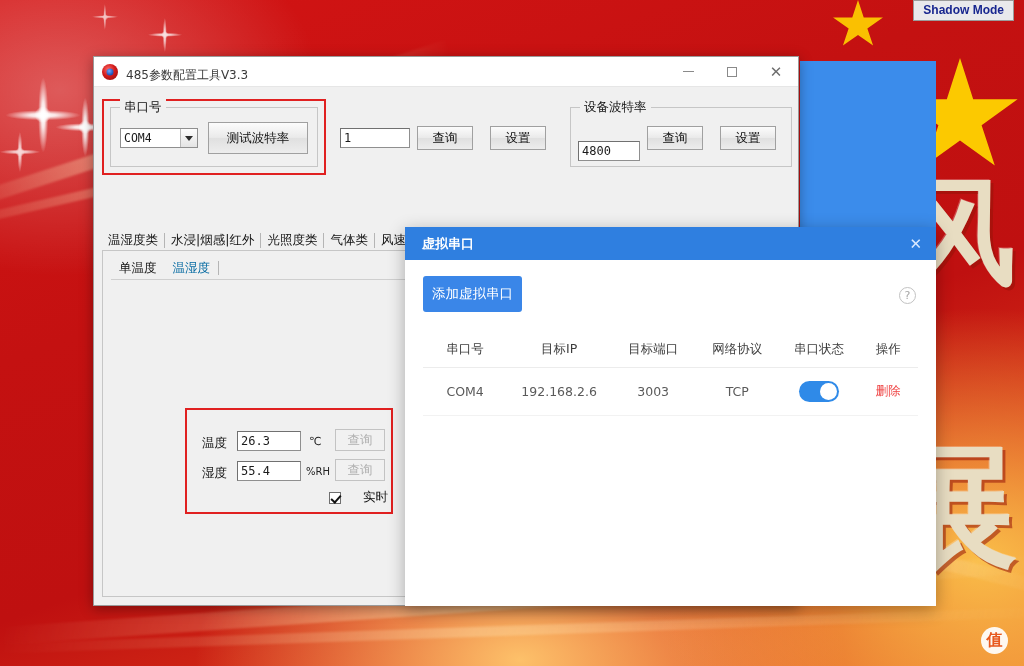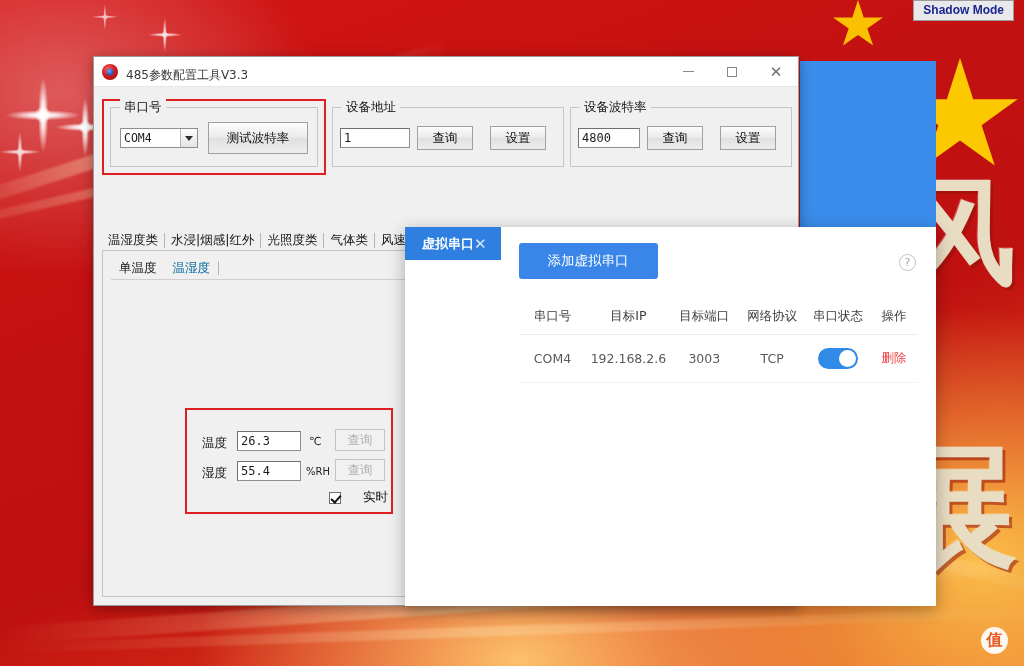--- a/index.html
+++ b/index.html
@@ -224,40 +224,40 @@
   #vsp-blue-top {
     position: absolute;
     left: 800px; top: 61px; width: 136px; height: 170px;
     background: #3b8ceb;
   }
   #vsp-dialog {
     position: absolute;
     left: 405px; top: 227px; width: 531px; height: 379px;
     background: #ffffff;
     box-shadow: 0 4px 16px rgba(0,0,0,0.30);
-    display: flex; 
+    display: flex; flex-direction: column;
   }
   #vsp-titlebar {
     height: 33px; background: #2f7fe0;
     display: flex; align-items: center;
     flex: 0 0 auto; position: relative;
   }
   #vsp-title {
     color: #ffffff; font-size: 13px; margin-left: 17px;
     font-family: "DejaVu Sans", "Liberation Sans", sans-serif; font-weight: bold;
   }
   #vsp-close {
     margin-left: auto; margin-right: 14px;
     color: #dbeaff; font-size: 15px; line-height: 1;
   }
   #vsp-body { flex: 1 1 auto; padding: 16px 18px; position: relative; }
   #vsp-addbtn {
     background: #3a86e8; color: #fff; font-size: 13.5px;
     border: none; border-radius: 3px;
-    padding: 9px 29px; display: inline-block;
+    padding: 9px 9px; display: inline-block;
     font-family: "DejaVu Sans", "Liberation Sans", sans-serif;
   }
   #vsp-help {
     position: absolute; right: 20px; top: 27px;
     width: 17px; height: 17px; border-radius: 50%;
     border: 1px solid #c2c2c2; color: #a6a6a6;
     font-size: 11px; display: flex; align-items: center; justify-content: center;
     font-family: "DejaVu Sans", "Liberation Sans", sans-serif;
   }
   #vsp-table { margin-top: 20px; width: 100%; border-collapse: collapse; }
@@ -375,31 +375,28 @@
         <span class="grp-legend">串口号</span>
       </div>
       <div class="w-combo" style="left:26px; top:41px; width:78px; height:20px;">
         <span>COM4</span>
         <span class="combo-arrow">
             <i></i>
           </span>
       </div>
       <div class="w-btn" style="left:114px; top:35px; width:100px; height:32px;">测试波特率</div>
 
-      <div class="grp" style="left:238px; top:20px; width:232px; height:60px;">
-        <span class="grp-legend">设备地址</span>
-      </div>
       <div class="w-input" style="left:246px; top:41px; width:70px; height:20px;">1</div>
       <div class="w-btn" style="left:323px; top:39px; width:56px; height:24px;">查询</div>
       <div class="w-btn" style="left:396px; top:39px; width:56px; height:24px;">设置</div>
 
       <div class="grp" style="left:476px; top:20px; width:222px; height:60px;">
         <span class="grp-legend">设备波特率</span>
       </div>
-      <div class="w-input" style="left:484px; top:41px; width:62px; height:20px;">4800</div>
+      <div class="w-input" style="left:484px; top:54px; width:62px; height:20px;">4800</div>
       <div class="w-btn" style="left:553px; top:39px; width:56px; height:24px;">查询</div>
       <div class="w-btn" style="left:626px; top:39px; width:56px; height:24px;">设置</div>
 
       <div id="tabstrip">
         <span class="tab">温湿度类</span>
         <span class="tab-sep"></span>
         <span class="tab">水浸|烟感|红外</span>
         <span class="tab-sep"></span>
         <span class="tab">光照度类</span>
         <span class="tab-sep"></span>

